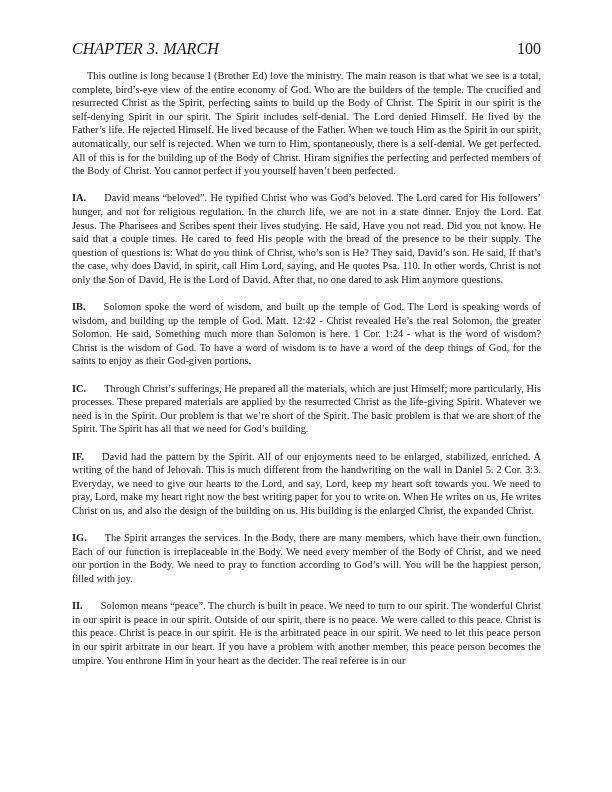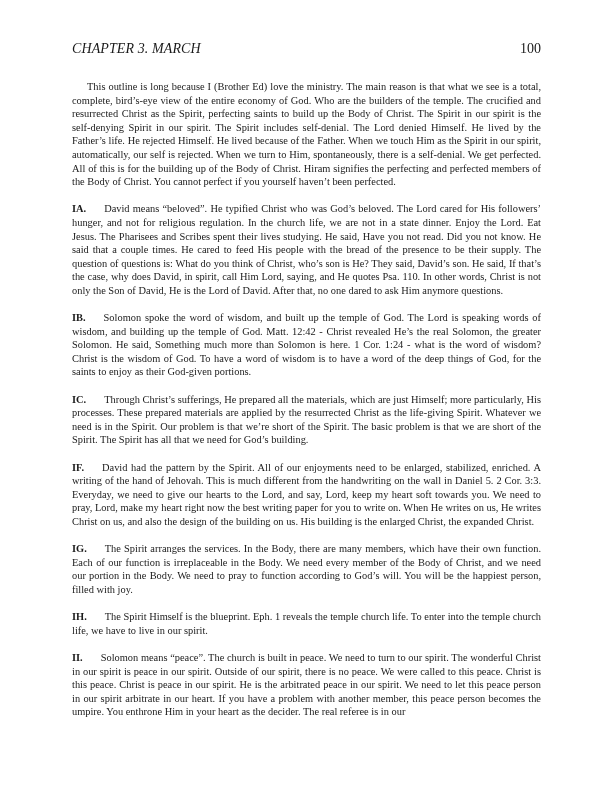--- a/index.html
+++ b/index.html
@@ -6,22 +6,22 @@
   body { width: 612px; height: 792px; position: relative; overflow: hidden; }
   .page {
     position: absolute; left: 72px; top: 42px; width: 469px;
     font-family: "Liberation Serif", "DejaVu Serif", serif;
     color: #1a1a1a;
     font-size: 10.4px;
     line-height: 13.6px;
   }
   .running-head {
     display: flex; justify-content: space-between; align-items: baseline;
-    font-style: italic; font-size: 14px; height: 14px;
-    margin-bottom: 24px;
+    font-style: italic; font-size: 16px; height: 14px;
+    margin-bottom: 13px;
   }
   .running-head .chap { letter-spacing: 0.1px; }
   .running-head .pnum { font-style: normal; }
   p { margin: 0 0 13.6px 0; text-align: justify; hyphens: none; }
   p.intro { text-indent: 15px; }
   .lbl { font-weight: bold; margin-right: 18px; }
 </style>
 </head>
 <body>
 
@@ -37,16 +37,15 @@
 
   <p><span class="lbl">IB.</span><span>Solomon spoke the word of wisdom, and built up the temple of God. The Lord is speaking words of wisdom, and building up the temple of God. Matt. 12:42 - Christ revealed He’s the real Solomon, the greater Solomon. He said, Something much more than Solomon is here. 1 Cor. 1:24 - what is the word of wisdom? Christ is the wisdom of God. To have a word of wisdom is to have a word of the deep things of God, for the saints to enjoy as their God-given portions.</span></p>
 
   <p><span class="lbl">IC.</span><span>Through Christ’s sufferings, He prepared all the materials, which are just Himself; more particularly, His processes. These prepared materials are applied by the resurrected Christ as the life-giving Spirit. Whatever we need is in the Spirit. Our problem is that we’re short of the Spirit. The basic problem is that we are short of the Spirit. The Spirit has all that we need for God’s building.</span></p>
 
 
   <p><span class="lbl">IF.</span><span>David had the pattern by the Spirit. All of our enjoyments need to be enlarged, stabilized, enriched. A writing of the hand of Jehovah. This is much different from the handwriting on the wall in Daniel 5. 2 Cor. 3:3. Everyday, we need to give our hearts to the Lord, and say, Lord, keep my heart soft towards you. We need to pray, Lord, make my heart right now the best writing paper for you to write on. When He writes on us, He writes Christ on us, and also the design of the building on us. His building is the enlarged Christ, the expanded Christ.</span></p>
 
   <p><span class="lbl">IG.</span><span>The Spirit arranges the services. In the Body, there are many members, which have their own function. Each of our function is irreplaceable in the Body. We need every member of the Body of Christ, and we need our portion in the Body. We need to pray to function according to God’s will. You will be the happiest person, filled with joy.</span></p>
 
-  <p><span class="lbl">IH.</span><span>The Spirit Himself is the blueprint. Eph. 1 reveals the temple church life. To enter into the temple church life, we have to live in our spirit.</span></p>
 
   <p><span class="lbl">II.</span><span>Solomon means “peace”. The church is built in peace. We need to turn to our spirit. The wonderful Christ in our spirit is peace in our spirit. Outside of our spirit, there is no peace. We were called to this peace. Christ is this peace. Christ is peace in our spirit. He is the arbitrated peace in our spirit. We need to let this peace person in our spirit arbitrate in our heart. If you have a problem with another member, this peace person becomes the umpire. You enthrone Him in your heart as the decider. The real referee is in our</span></p>
 </div>
 
 </body></html>

